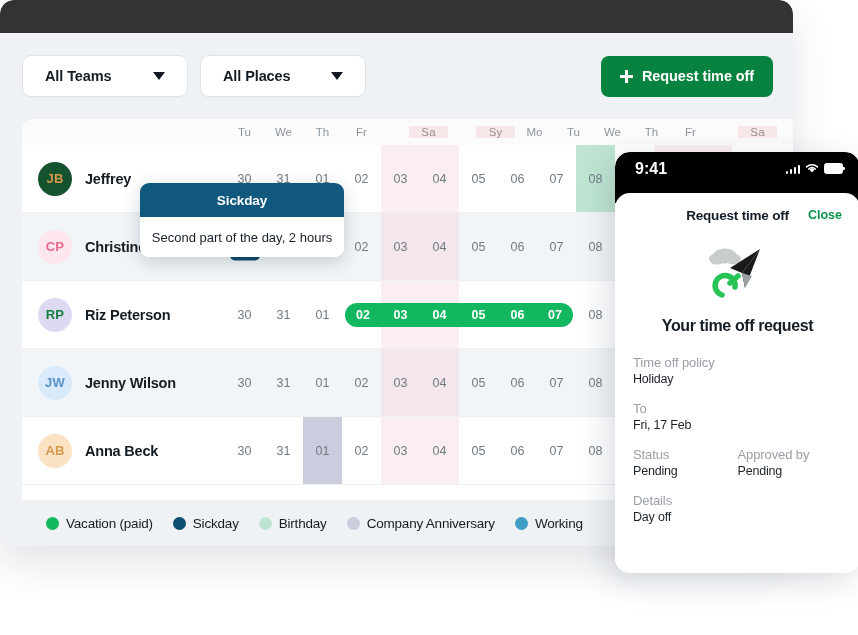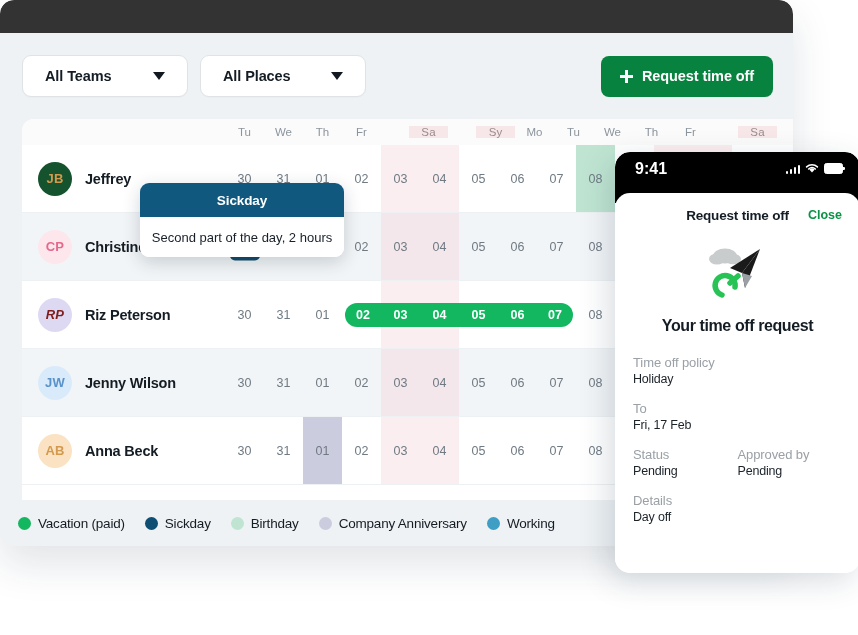--- a/index.html
+++ b/index.html
@@ -251,21 +251,21 @@
   }
 
   
   #legend {
     position: absolute;
     left: 0; right: 0; bottom: 0;
     height: 46px;
     display: flex;
     align-items: center;
     gap: 11px;
-    padding-left: 18px;
+    padding-left: 46px;
     background: #eef2f4;
   }
   .legend-item { display: flex; align-items: center; gap: 7px; margin-right: 9px; }
   .legend-dot { width: 13px; height: 13px; border-radius: 50%; flex: none; }
   .legend-label {
     font-size: 13.5px;
     color: #141c24;
     white-space: nowrap;
     letter-spacing: -0.2px;
   }
@@ -523,21 +523,21 @@
               <div class="cell">
                 <span class="num">12</span>
               </div>
               <div class="badge-sick" style="left: 5px; background: rgb(17, 74, 107);">
                 <span>30</span>
               </div>
             </div>
           </div>
           <div class="cal-row">
             <div class="person">
-              <div class="avatar" style="background: rgb(221, 217, 243); color: #7f1d1d; font-style: italic;">RP</div>
+              <div class="avatar" style="background: rgb(221, 217, 243); color: #15803d;">RP</div>
               <div class="person-name">Riz Peterson</div>
             </div>
             <div class="cells">
               <div class="cell">
                 <span class="num">30</span>
               </div>
               <div class="cell">
                 <span class="num">31</span>
               </div>
               <div class="cell">

